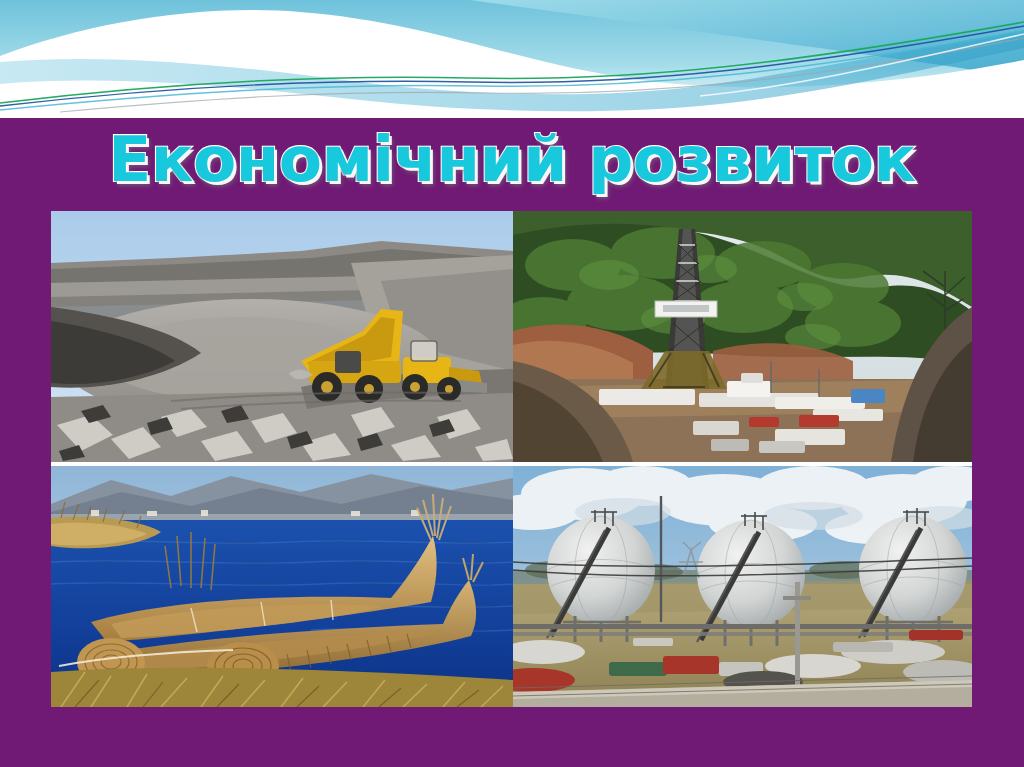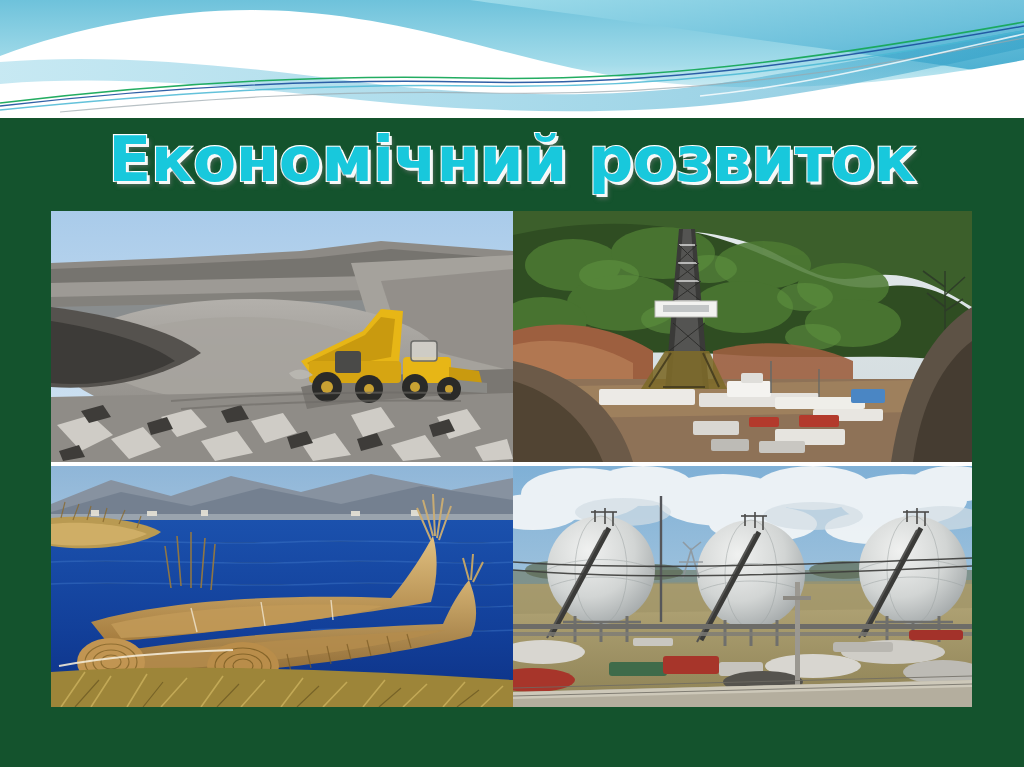--- a/index.html
+++ b/index.html
@@ -12,21 +12,21 @@
     height: 767px;
     overflow: hidden;
     font-family: "Liberation Sans", sans-serif;
     position: relative;
   }
 
   
   #slide {
     position: absolute;
     inset: 0;
-    background: #14532d;
+    background: #701a75;
     overflow: hidden;
   }
 
   
   #header-decoration {
     position: absolute;
     left: 0; top: 0;
     width: 1024px;
     height: 118px;
     overflow: hidden;

